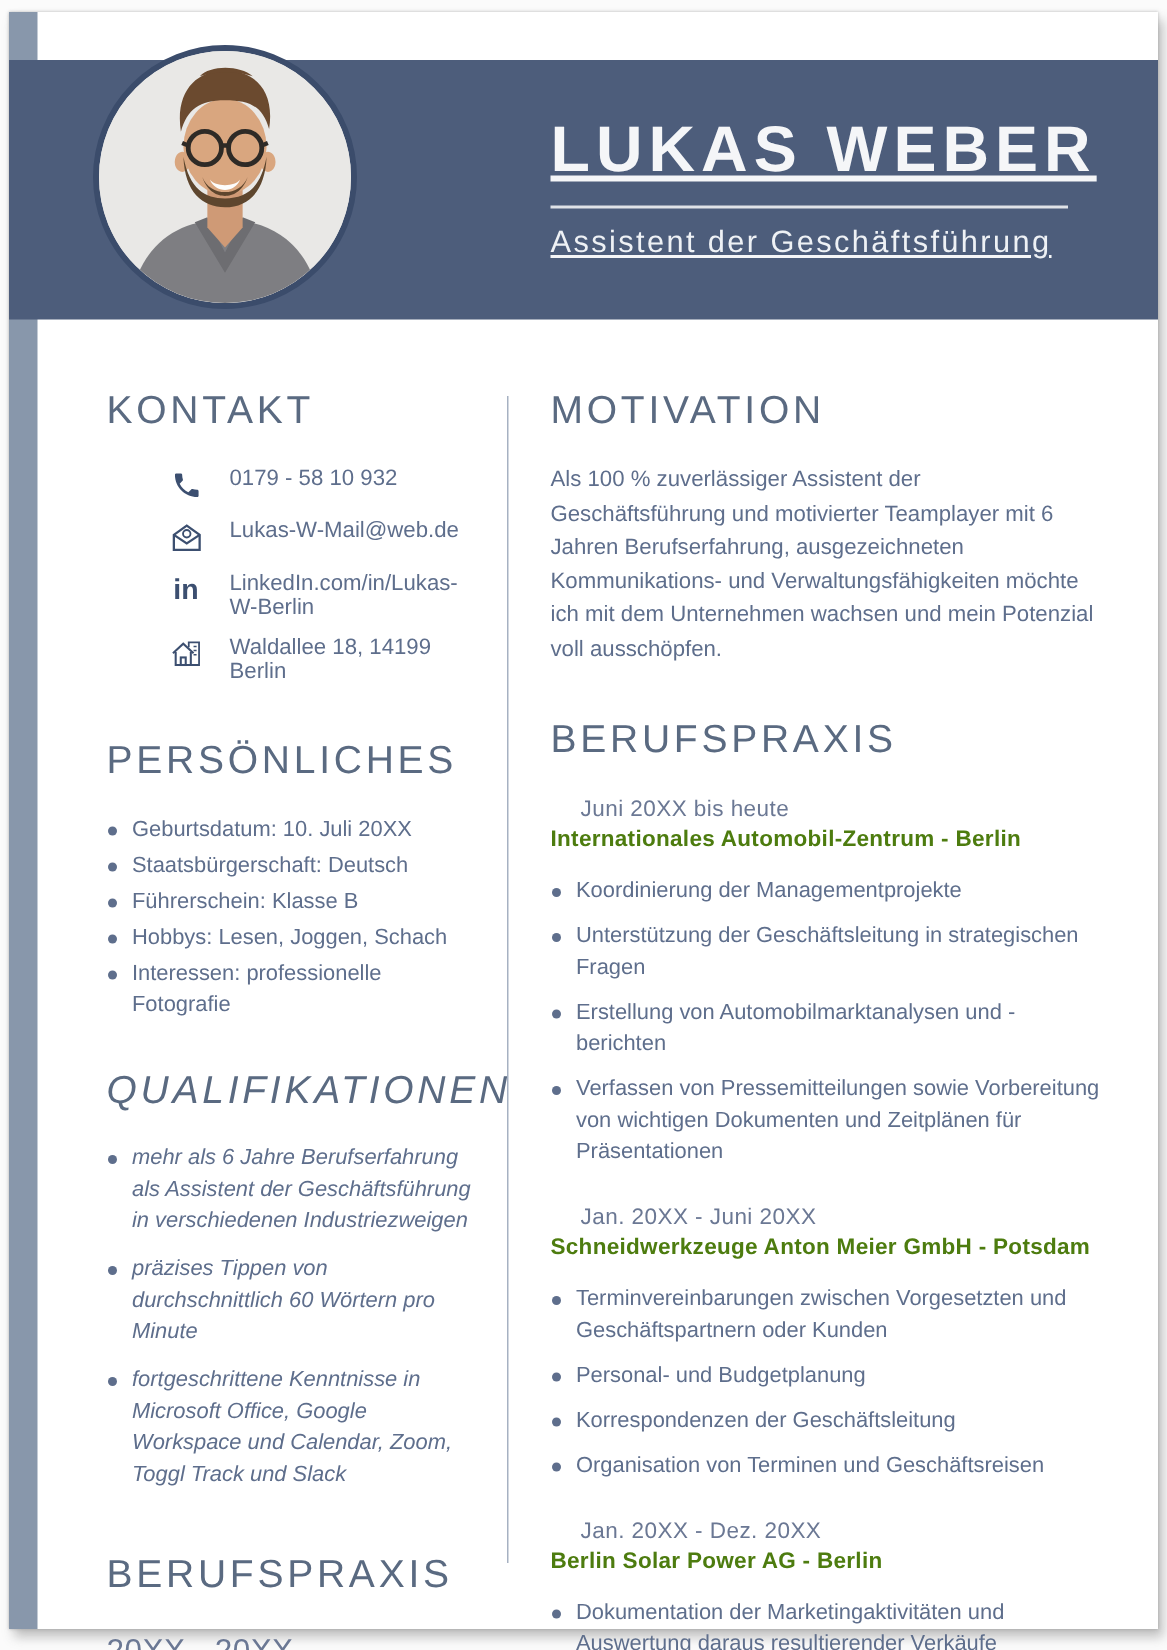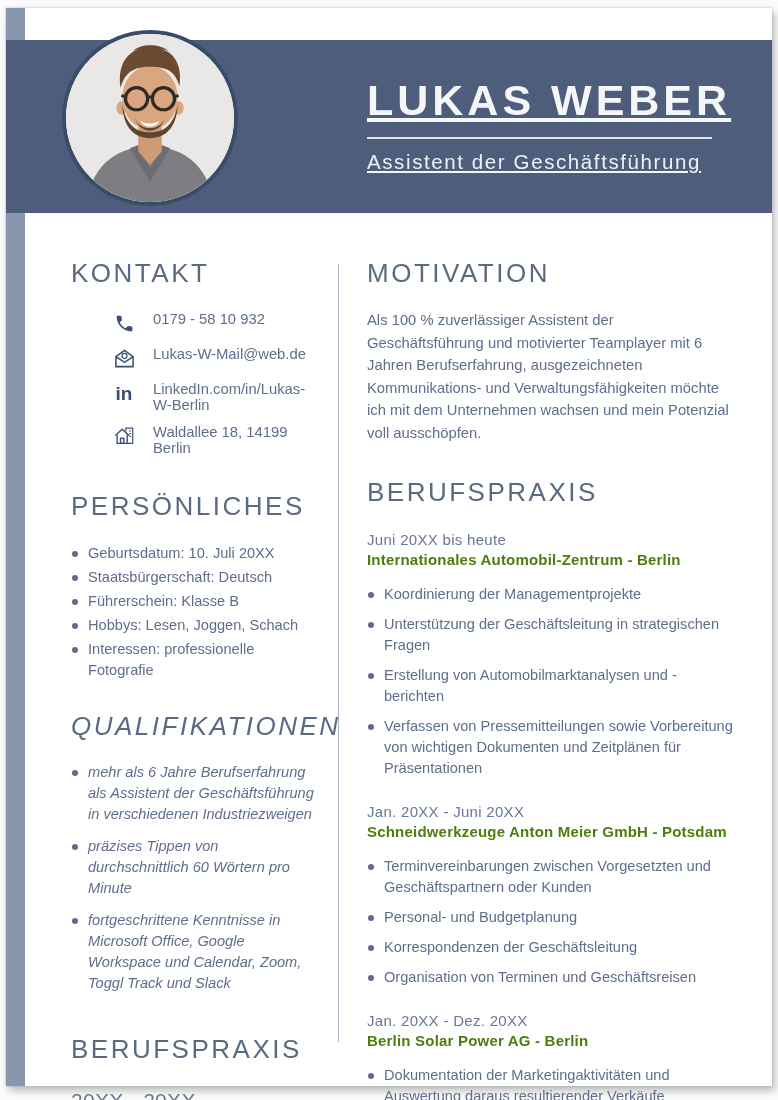--- a/index.html
+++ b/index.html
@@ -69,21 +69,21 @@
   .gap-bild { margin-top:42px; }
   .list-top { margin-top:22px; }
 
   .edu-entry { margin-top:26px; }
   .edu-dates { font-size:21px; color:#6b7894; margin-bottom:0; letter-spacing:.3px; }
 
   .motivation-text { margin-top:22px; font-size:14.8px; color:#5e6e8c; line-height:22.5px; width:366px; }
 
   .gap-beruf { margin-top:35px; }
   .job { margin-top:24px; }
-  .job-dates { font-size:15px; color:#6b7894; letter-spacing:.3px; }
+  .job-dates { font-size:15px; color:#6b7894; letter-spacing:.3px;margin-left:20px; }
   .job-company { font-size:15px; font-weight:700; color:#4d7c0f; margin-top:3px; letter-spacing:.2px; }
   .job .blist { margin-top:16px; }
 </style>
 </head>
 <body>
 
 <div class="canvas">
   <div class="page">
     <div class="side-strip"></div>
     <div class="band"></div>

